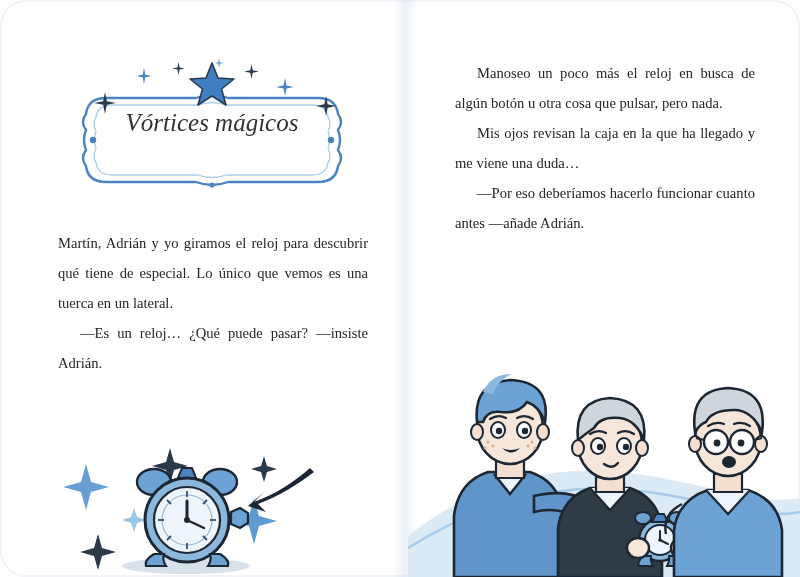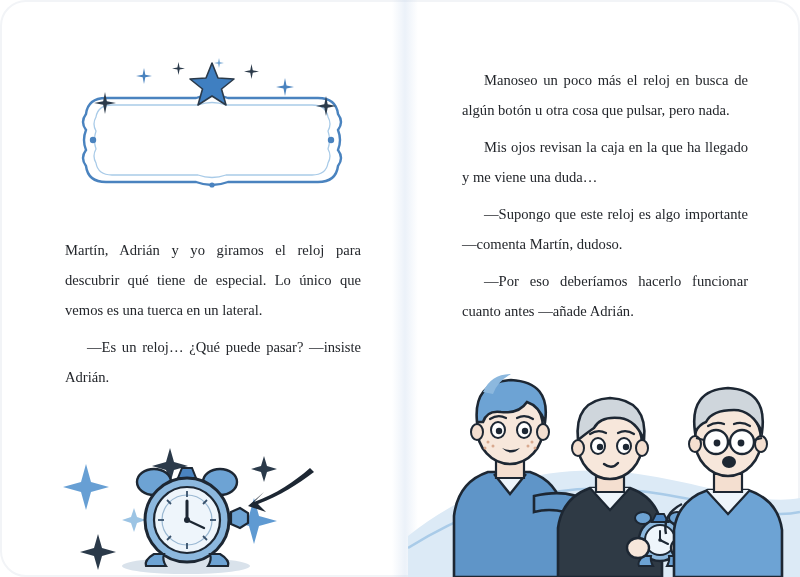--- a/index.html
+++ b/index.html
@@ -93,21 +93,21 @@
   }
 
   
   .body-text {
     font-family: "Liberation Serif", serif;
     font-size: 14.6px;
     line-height: 2.06;
     color: #23262b;
     text-align: justify;
   }
-  .body-text p { margin: 7px; }
+  .body-text p { margin: 0; }
   .body-text p.ind { text-indent: 22px; }
 
   .left-text {
     position: absolute;
     left: 58px;
     top: 228px;
     width: 310px;
   }
   .right-text {
     position: absolute;
@@ -184,32 +184,32 @@
       <circle cx="255" cy="56" r="3.2" fill="#4a83bf"></circle>
       <circle cx="136" cy="101" r="2.6" fill="#4a83bf"></circle>
     </svg>
 
     <svg class="chapter-num-star" viewBox="0 0 46 46">
       <path d="M23 1 L29 16 L45 17 L32.5 27 L37 43 L23 34 L9 43 L13.5 27 L1 17 L17 16 Z" fill="#3f7fc1" stroke="#2b3a4a" stroke-width="1.6" stroke-linejoin="round"></path>
     </svg>
     <div class="chapter-num">2</div>
 
     <div class="chapter-title">
+      <div>Vórtices mágicos</div>
     </div>
   </div>
 
   <div class="left-text body-text">
     <p>Martín, Adrián y yo giramos el reloj para descubrir qué tiene de especial. Lo único que vemos es una tuerca en un lateral.</p>
     <p class="ind">—Es un reloj… ¿Qué puede pasar? —insiste Adrián.</p>
   </div>
 
   <div class="right-text body-text">
     <p class="ind">Manoseo un poco más el reloj en busca de algún botón u otra cosa que pulsar, pero nada.</p>
     <p class="ind">Mis ojos revisan la caja en la que ha llegado y me viene una duda…</p>
-    <p class="ind">—Supongo que este reloj es algo importante —comenta Martín, dudoso.</p>
     <p class="ind">—Por eso deberíamos hacerlo funcionar cuanto antes —añade Adrián.</p>
   </div>
 
   <svg class="clock-art" viewBox="0 0 300 139">
 
     <path d="M28 26 L33 44 L51 49 L33 54 L28 72 L23 54 L5 49 L23 44 Z" fill="#5f9ad2" opacity="0.95"></path>
     <path d="M112 10 L116 24 L130 28 L116 32 L112 46 L108 32 L94 28 L108 24 Z" fill="#2b3a4a"></path>
     <path d="M196 60 L201 78 L219 83 L201 88 L196 106 L191 88 L173 83 L191 78 Z" fill="#5f9ad2"></path>
     <path d="M40 96 L44 110 L58 114 L44 118 L40 132 L36 118 L22 114 L36 110 Z" fill="#2b3a4a"></path>
     <path d="M206 18 L209 28 L219 31 L209 34 L206 44 L203 34 L193 31 L203 28 Z" fill="#2b3a4a"></path>

